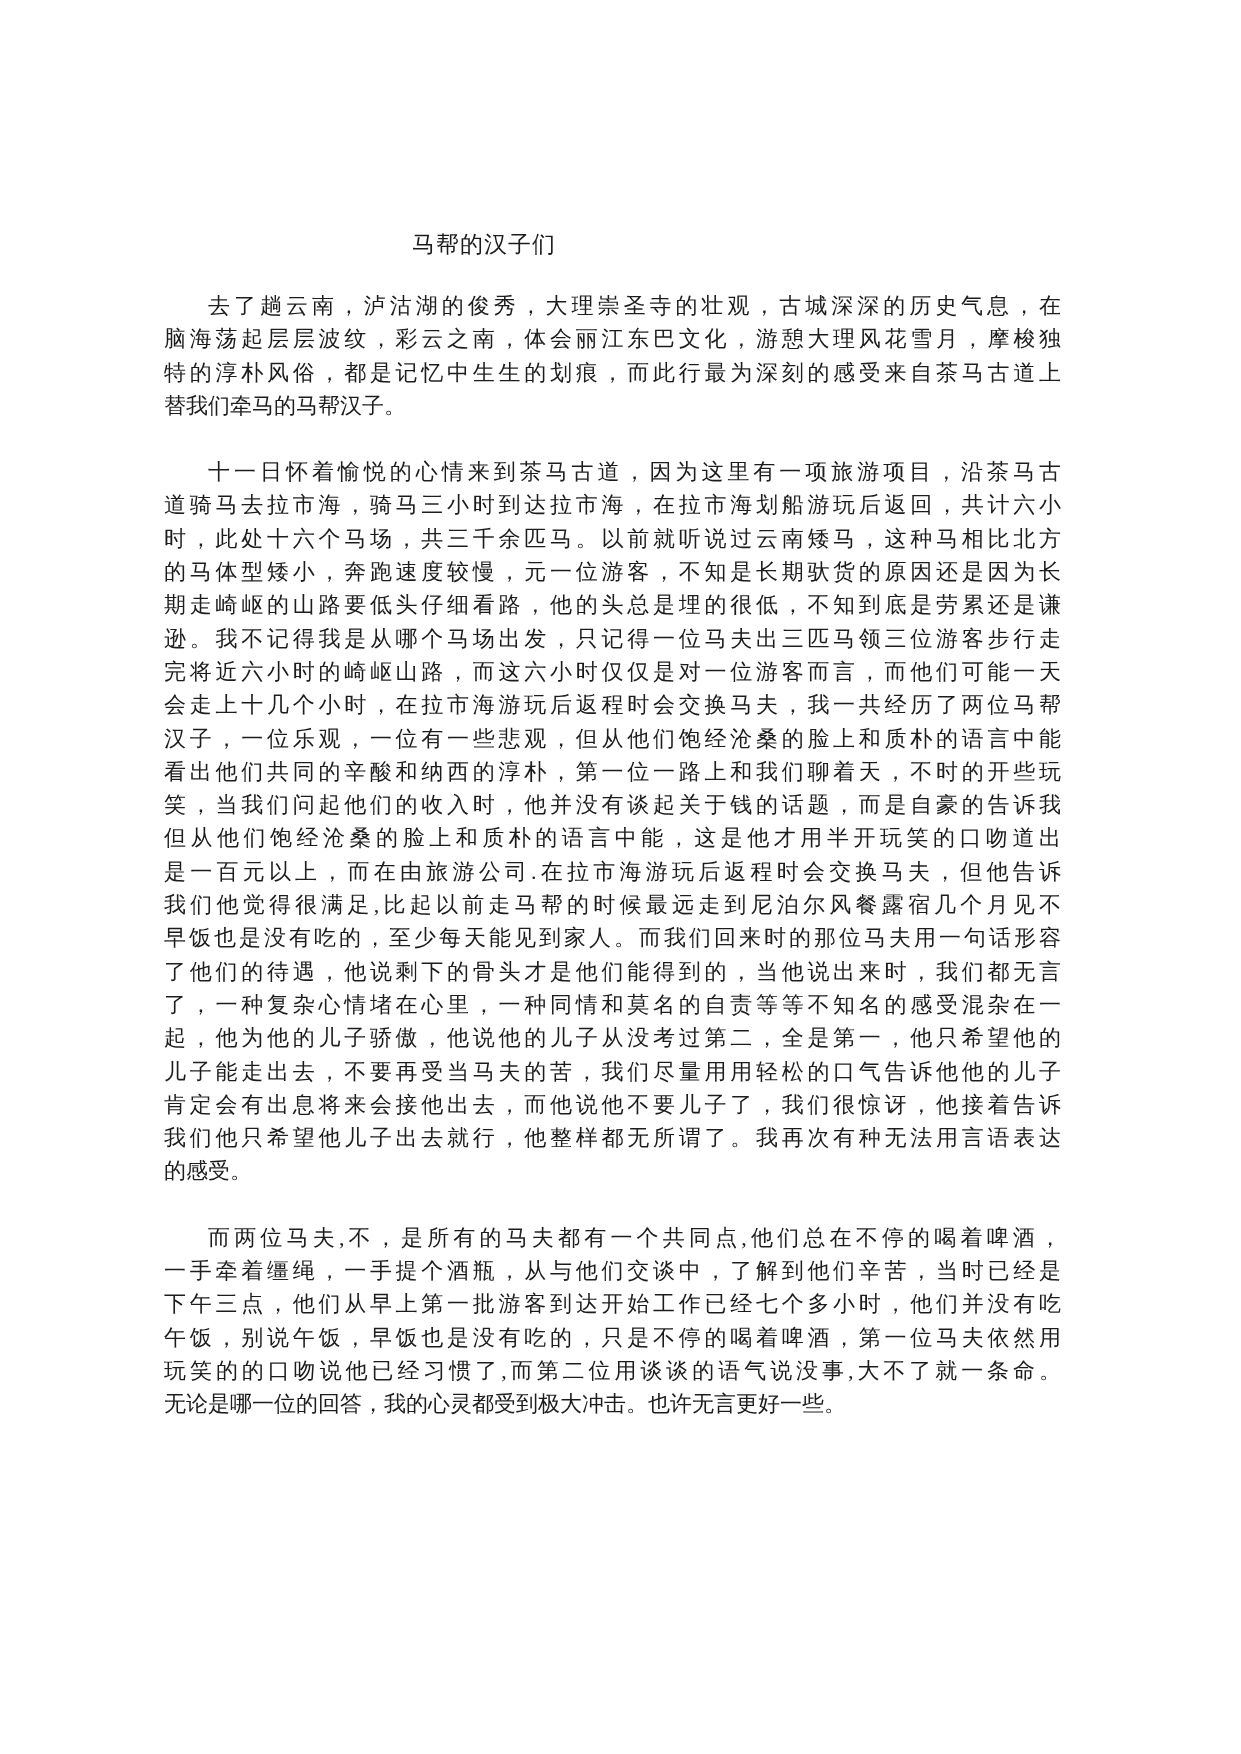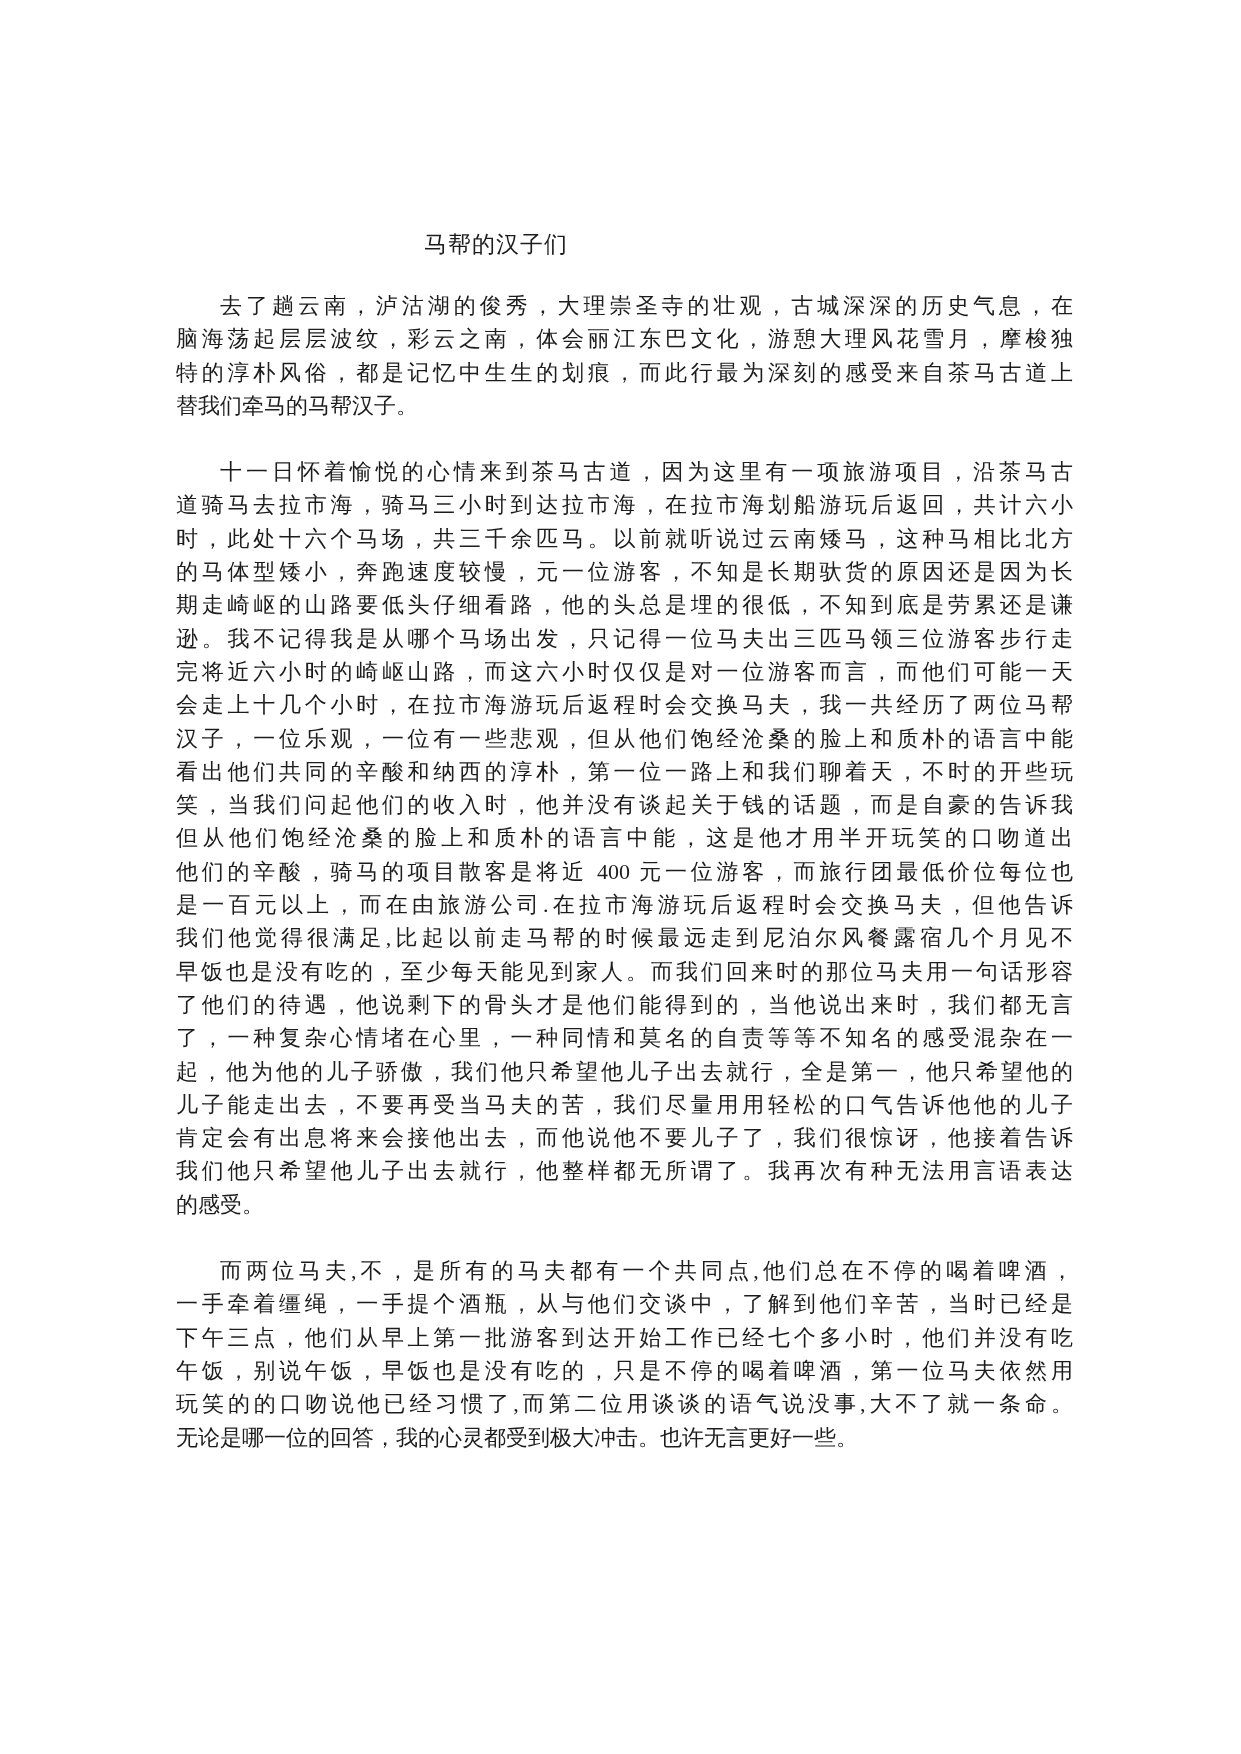--- a/index.html
+++ b/index.html
@@ -11,21 +11,21 @@
     position: relative;
     width: 1241px;
     height: 1754px;
     background: #ffffff;
     overflow: hidden;
     font-family: "Liberation Serif", "DejaVu Serif", serif;
     color: #1c1c1c;
   }
   .content {
     position: absolute;
-    left: 176px;
+    left: 164px;
     top: 228px;
     width: 897px;
   }
   .doc-title {
     font-size: 23px;
     line-height: 33px;
     padding-left: 248px;
     letter-spacing: 1px;
     white-space: nowrap;
   }
@@ -77,27 +77,26 @@
         <div class="line">时，此处十六个马场，共三千余匹马。以前就听说过云南矮马，这种马相比北方</div>
         <div class="line">的马体型矮小，奔跑速度较慢，元一位游客，不知是长期驮货的原因还是因为长</div>
         <div class="line">期走崎岖的山路要低头仔细看路，他的头总是埋的很低，不知到底是劳累还是谦</div>
         <div class="line">逊。我不记得我是从哪个马场出发，只记得一位马夫出三匹马领三位游客步行走</div>
         <div class="line">完将近六小时的崎岖山路，而这六小时仅仅是对一位游客而言，而他们可能一天</div>
         <div class="line">会走上十几个小时，在拉市海游玩后返程时会交换马夫，我一共经历了两位马帮</div>
         <div class="line">汉子，一位乐观，一位有一些悲观，但从他们饱经沧桑的脸上和质朴的语言中能</div>
         <div class="line">看出他们共同的辛酸和纳西的淳朴，第一位一路上和我们聊着天，不时的开些玩</div>
         <div class="line">笑，当我们问起他们的收入时，他并没有谈起关于钱的话题，而是自豪的告诉我</div>
         <div class="line">但从他们饱经沧桑的脸上和质朴的语言中能，这是他才用半开玩笑的口吻道出</div>
-        <div class="line">他们的辛酸，骑马的项目散客是将近 400 元一位游客，而旅行团最低价位每位也</div>
         <div class="line">是一百元以上，而在由旅游公司.在拉市海游玩后返程时会交换马夫，但他告诉</div>
         <div class="line">我们他觉得很满足,比起以前走马帮的时候最远走到尼泊尔风餐露宿几个月见不</div>
         <div class="line">早饭也是没有吃的，至少每天能见到家人。而我们回来时的那位马夫用一句话形容</div>
         <div class="line">了他们的待遇，他说剩下的骨头才是他们能得到的，当他说出来时，我们都无言</div>
         <div class="line">了，一种复杂心情堵在心里，一种同情和莫名的自责等等不知名的感受混杂在一</div>
-        <div class="line">起，他为他的儿子骄傲，我们他只希望他儿子出去就行，全是第一，他只希望他的</div>
+        <div class="line">起，他为他的儿子骄傲，他说他的儿子从没考过第二，全是第一，他只希望他的</div>
         <div class="line">儿子能走出去，不要再受当马夫的苦，我们尽量用用轻松的口气告诉他他的儿子</div>
         <div class="line">肯定会有出息将来会接他出去，而他说他不要儿子了，我们很惊讶，他接着告诉</div>
         <div class="line">我们他只希望他儿子出去就行，他整样都无所谓了。我再次有种无法用言语表达</div>
         <div class="line last">的感受。</div>
       </div>
 
       <div class="para">
         <div class="line first">而两位马夫,不，是所有的马夫都有一个共同点,他们总在不停的喝着啤酒，</div>
         <div class="line">一手牵着缰绳，一手提个酒瓶，从与他们交谈中，了解到他们辛苦，当时已经是</div>
         <div class="line">下午三点，他们从早上第一批游客到达开始工作已经七个多小时，他们并没有吃</div>

